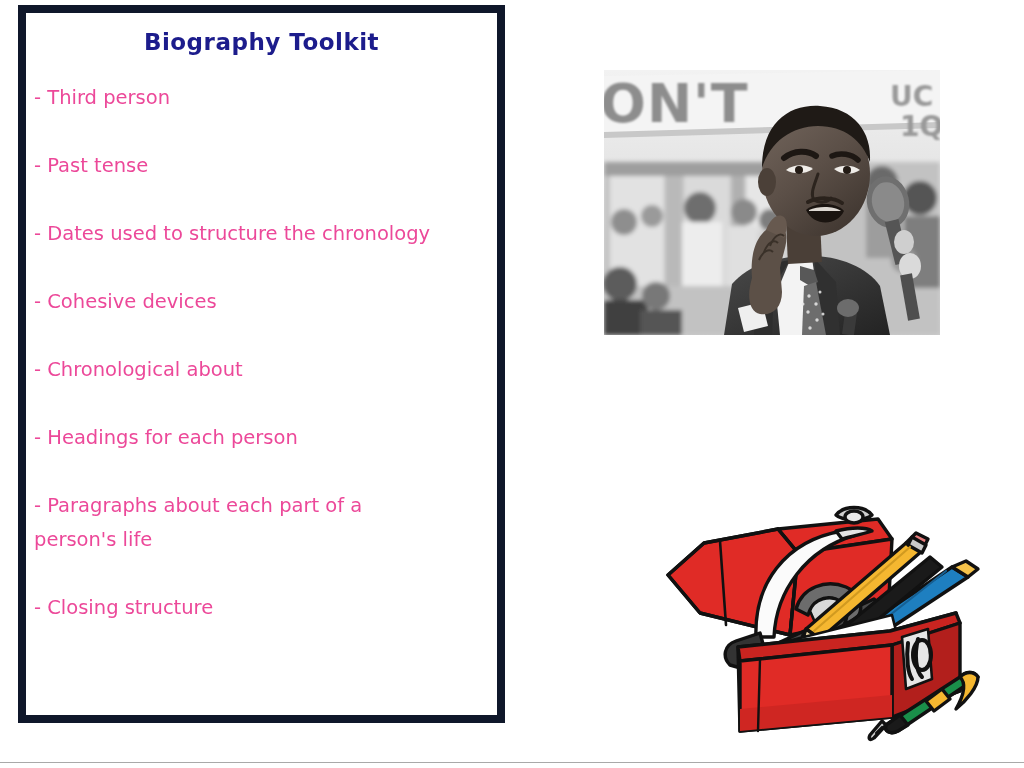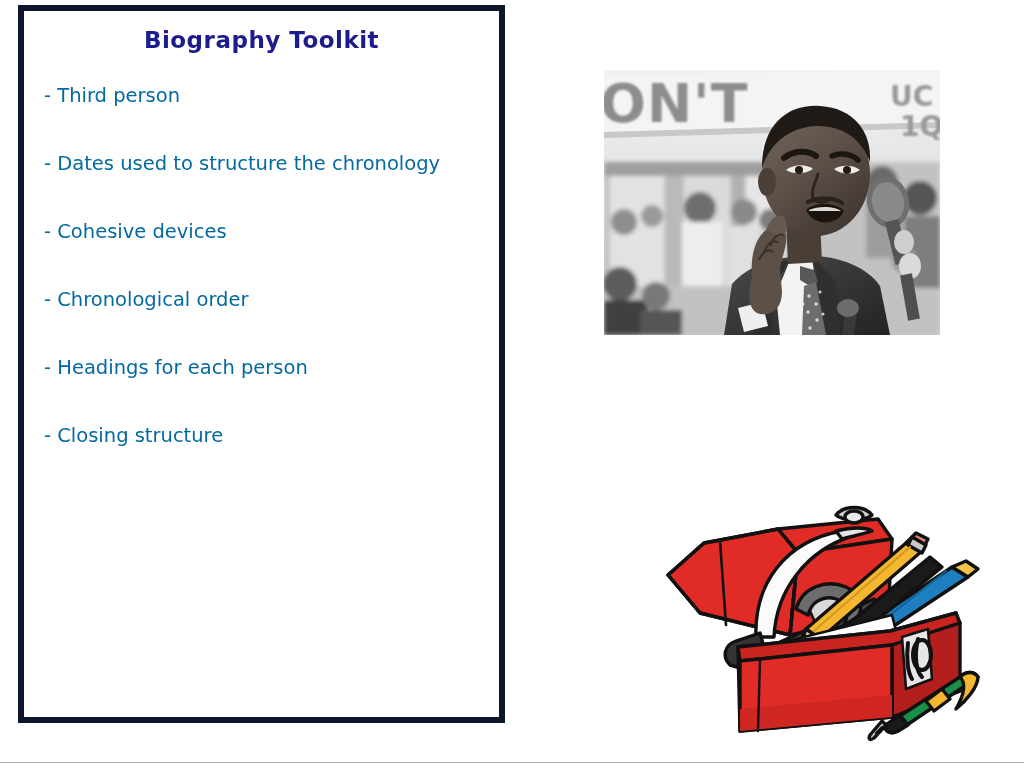--- a/index.html
+++ b/index.html
@@ -25,21 +25,21 @@
   }
 
   
   #toolkit-box {
     position: absolute;
     left: 18px;
     top: 5px;
     width: 487px;
     height: 718px;
     box-sizing: border-box;
-    border: 6px solid #0f172a;
+    border: 8px solid #0f172a;
     background: #ffffff;
   }
 
   #toolkit-title {
     text-align: center;
     color: #1c1c8c;
     font-family: "DejaVu Sans", sans-serif;
     font-weight: bold;
     font-size: 23px;
     letter-spacing: 0.5px;
@@ -50,25 +50,25 @@
   }
 
   #toolkit-list {
     list-style: none;
     margin: 0;
     padding: 0;
     margin-top: 26px;
   }
 
   #toolkit-list li {
-    color: #0369a1;
+    color: #ec4899;
     font-family: "DejaVu Sans", sans-serif;
     font-size: 19.5px;
     line-height: 34px;
-    padding-left: 20px;
+    padding-left: 8px;
     margin-bottom: 34px;
     white-space: pre-line;
   }
   #toolkit-list li.two-line {
     margin-bottom: 34px;
   }
 
   
   #mlk-photo {
     position: absolute;
@@ -105,24 +105,27 @@
 <body>
 
 <div id="slide">
 
   <div id="toolkit-box">
 
     <h1 id="toolkit-title">Biography Toolkit</h1>
 
     <ul id="toolkit-list">
       <li>- Third person</li>
+      <li>- Past tense</li>
       <li>- Dates used to structure the chronology</li>
       <li>- Cohesive devices</li>
-      <li>- Chronological order</li>
+      <li>- Chronological about</li>
       <li>- Headings for each person</li>
+      <li class="two-line">- Paragraphs about each part of a
+person's life</li>
       <li>- Closing structure</li>
     </ul>
   </div>
 
   <div id="mlk-photo">
     <svg width="336" height="265" viewBox="0 0 336 265" xmlns="http://www.w3.org/2000/svg">
       <defs>
         <linearGradient id="skyG" x1="0" y1="0" x2="0" y2="1">
           <stop offset="0%" stop-color="#f2f2f2"></stop>
           <stop offset="100%" stop-color="#cfcfcf"></stop>

